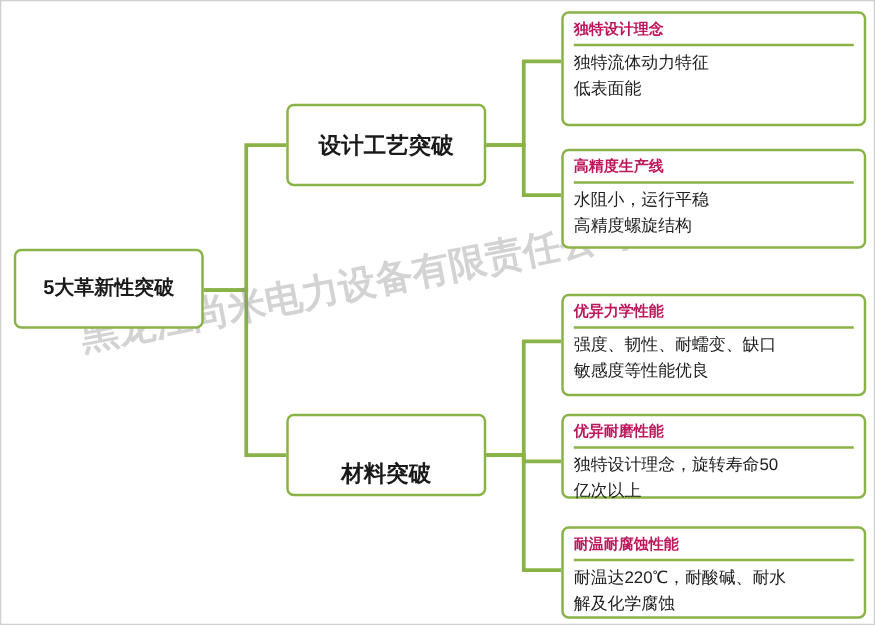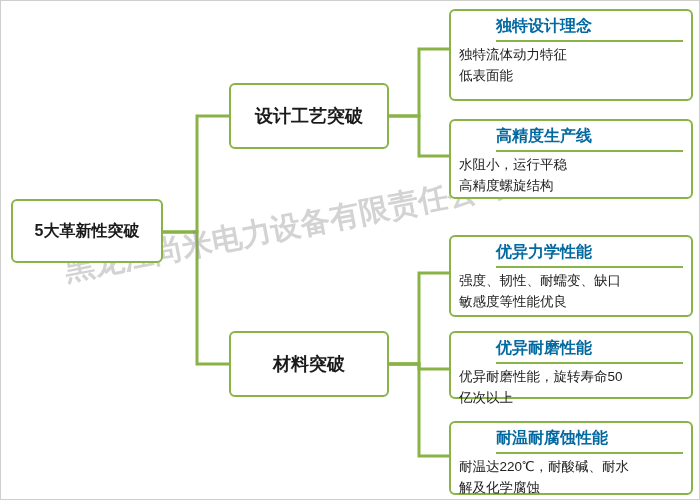--- a/index.html
+++ b/index.html
@@ -76,43 +76,43 @@
     left: 228px;
     top: 82px;
     width: 160px;
     height: 66px;
   }
   #node-material {
     left: 228px;
     top: 330px;
     width: 160px;
     height: 66px;
+    align-items: flex-end;
   }
 
   
   .leaf {
     position: absolute;
     z-index: 3;
     box-sizing: border-box;
     left: 448px;
     width: 244px;
     border: 2px solid #8ab347;
     border-radius: 6px;
     background: #ffffff;
     padding: 5px 8px 6px 8px;
   }
   .leaf-title {
     font-weight: bold;
-    font-size: 16px;
-    color: #0369a1;
+    font-size: 12px;
+    color: #be185d;
     border-bottom: 2px solid #8ab347;
     padding-bottom: 4px;
     margin-bottom: 3px;
     line-height: 1.25;
-    margin-left: 37px;
   }
   .leaf-body {
     font-size: 13.5px;
     color: #202020;
     line-height: 1.55;
   }
   .leaf-body div { white-space: nowrap; }
 
   #leaf-0 { top: 8px;  height: 92px; }
   #leaf-1 { top: 118px; height: 80px; }
@@ -173,21 +173,21 @@
     <div class="leaf-title">优异力学性能</div>
     <div class="leaf-body">
       <div>强度、韧性、耐蠕变、缺口</div>
       <div>敏感度等性能优良</div>
     </div>
   </div>
 
   <div class="leaf" id="leaf-3">
     <div class="leaf-title">优异耐磨性能</div>
     <div class="leaf-body">
-      <div>优异耐磨性能，旋转寿命50</div>
+      <div>独特设计理念，旋转寿命50</div>
       <div>亿次以上</div>
     </div>
   </div>
 
   <div class="leaf" id="leaf-4">
     <div class="leaf-title">耐温耐腐蚀性能</div>
     <div class="leaf-body">
       <div>耐温达220℃，耐酸碱、耐水</div>
       <div>解及化学腐蚀</div>
     </div>

